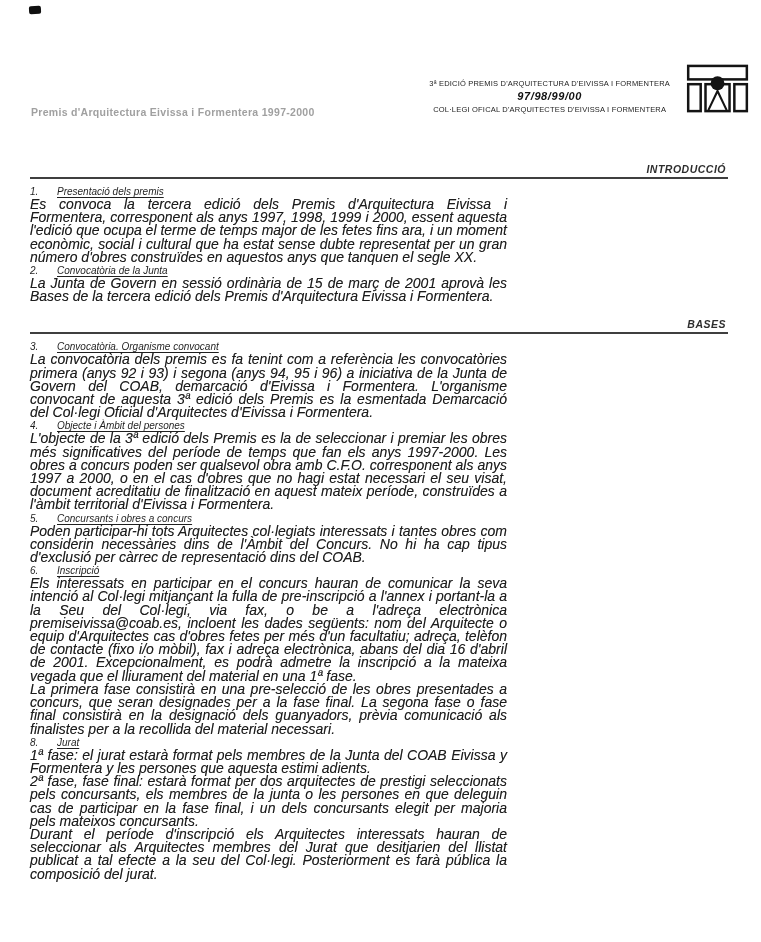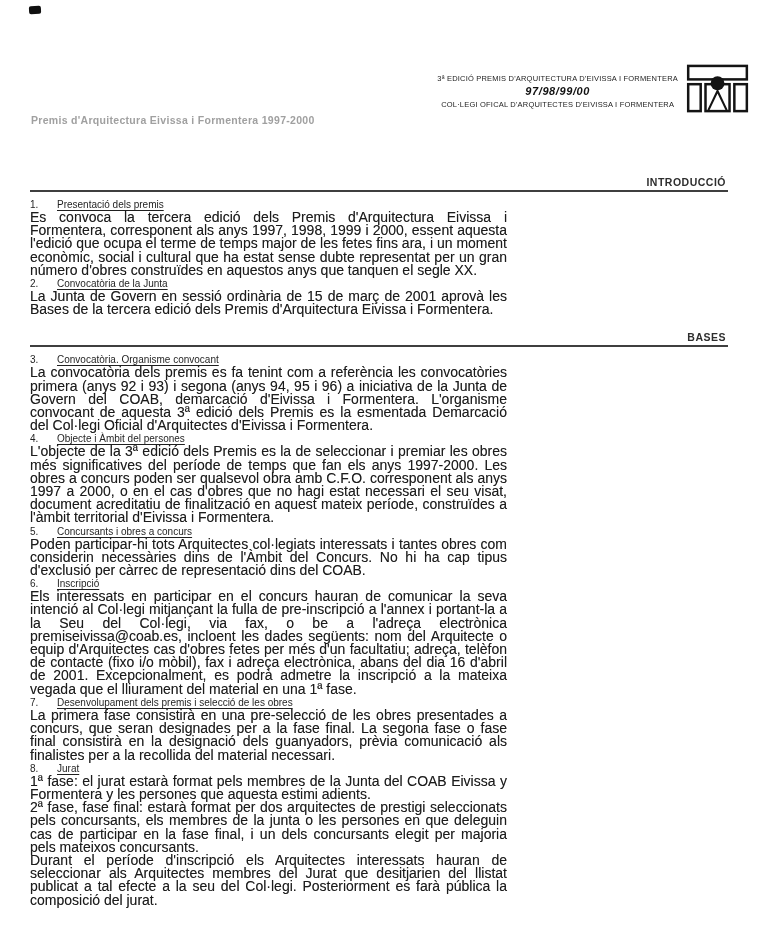--- a/index.html
+++ b/index.html
@@ -22,22 +22,22 @@
     background: #101010;
     border-radius: 2px;
     transform: rotate(-3deg);
   }
   
   .masthead {
     position: absolute;
     top: 64px;
     right: 11px;
     display: flex;
-    align-items: center;
-    gap: 8px;
+    align-items: flex-end;
+    gap: 16px;
   }
   .masthead-text { text-align: center; padding-top: 5px; }
   .mh-small {
     font-size: 7.5px;
     letter-spacing: 0.2px;
     color: #222;
     white-space: nowrap;
   }
   .mh-years {
     font-size: 11px;
@@ -51,28 +51,28 @@
   
   .watermark {
     position: absolute;
     top: 106px;
     left: 31px;
     font-size: 10.5px;
     font-weight: bold;
     letter-spacing: 0.3px;
     color: #a0a0a0;
     filter: blur(0.3px);
-    margin-top: 8px;
   }
   
   .doc {
     position: absolute;
-    top: 176px;
+    top: 163px;
     left: 30px;
     width: 698px;
+    font-style: italic;
   }
   .band-row {
     text-align: right;
     font-weight: bold;
     font-size: 10.5px;
     letter-spacing: 0.5px;
     color: #2e2e2e;
     border-bottom: 2px solid #3f3f3f;
     padding: 0 2px 2px 0;
   }
@@ -176,23 +176,20 @@
   <section class="sec">
     <div class="sec-head">
       <span class="sec-underline"><span class="sec-num">6.</span><span class="sec-title">Inscripció</span></span>
     </div>
     <div class="sec-body">
           <p>Els interessats en participar en el concurs hauran de comunicar la seva intenció al Col·legi mitjançant la fulla de pre-inscripció a l'annex i portant-la a la Seu del Col·legi, via fax, o be a l'adreça electrònica premiseivissa@coab.es, incloent les dades següents: nom del Arquitecte o equip d'Arquitectes cas d'obres fetes per més d'un facultatiu; adreça, telèfon de contacte (fixo i/o mòbil), fax i adreça electrònica, abans del dia 16 d'abril de 2001. Excepcionalment, es podrà admetre la inscripció a la mateixa vegada que el lliurament del material en una 1ª fase.</p>
         </div>
   </section>
 
   <section class="sec">
-    <div class="sec-head">
-      <span class="sec-underline"><span class="sec-num">7.</span><span class="sec-title">Desenvolupament dels premis i selecció de les obres</span></span>
-    </div>
     <div class="sec-body">
           <p>La primera fase consistirà en una pre-selecció de les obres presentades a concurs, que seran designades per a la fase final. La segona fase o fase final consistirà en la designació dels guanyadors, prèvia comunicació als finalistes per a la recollida del material necessari.</p>
         </div>
   </section>
 
   <section class="sec">
     <div class="sec-head">
       <span class="sec-underline"><span class="sec-num">8.</span><span class="sec-title">Jurat</span></span>
     </div>
     <div class="sec-body">

